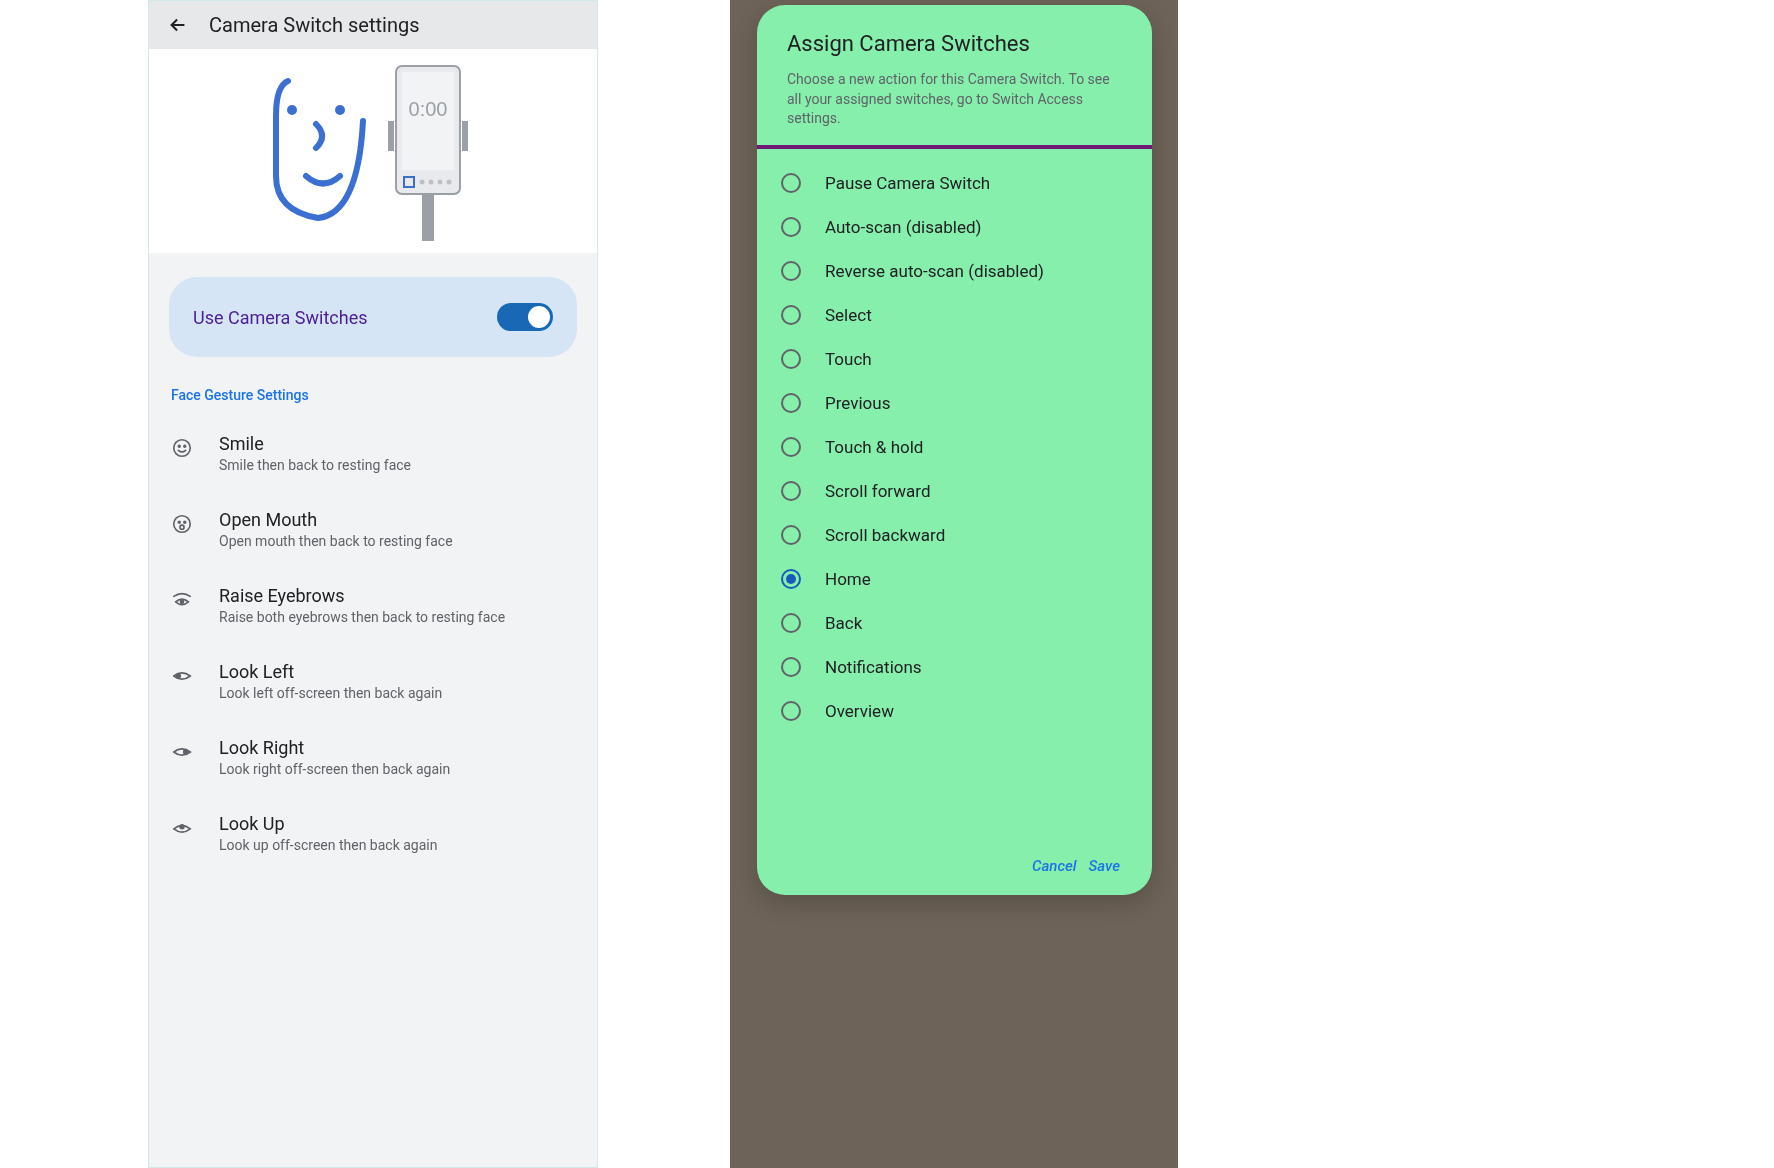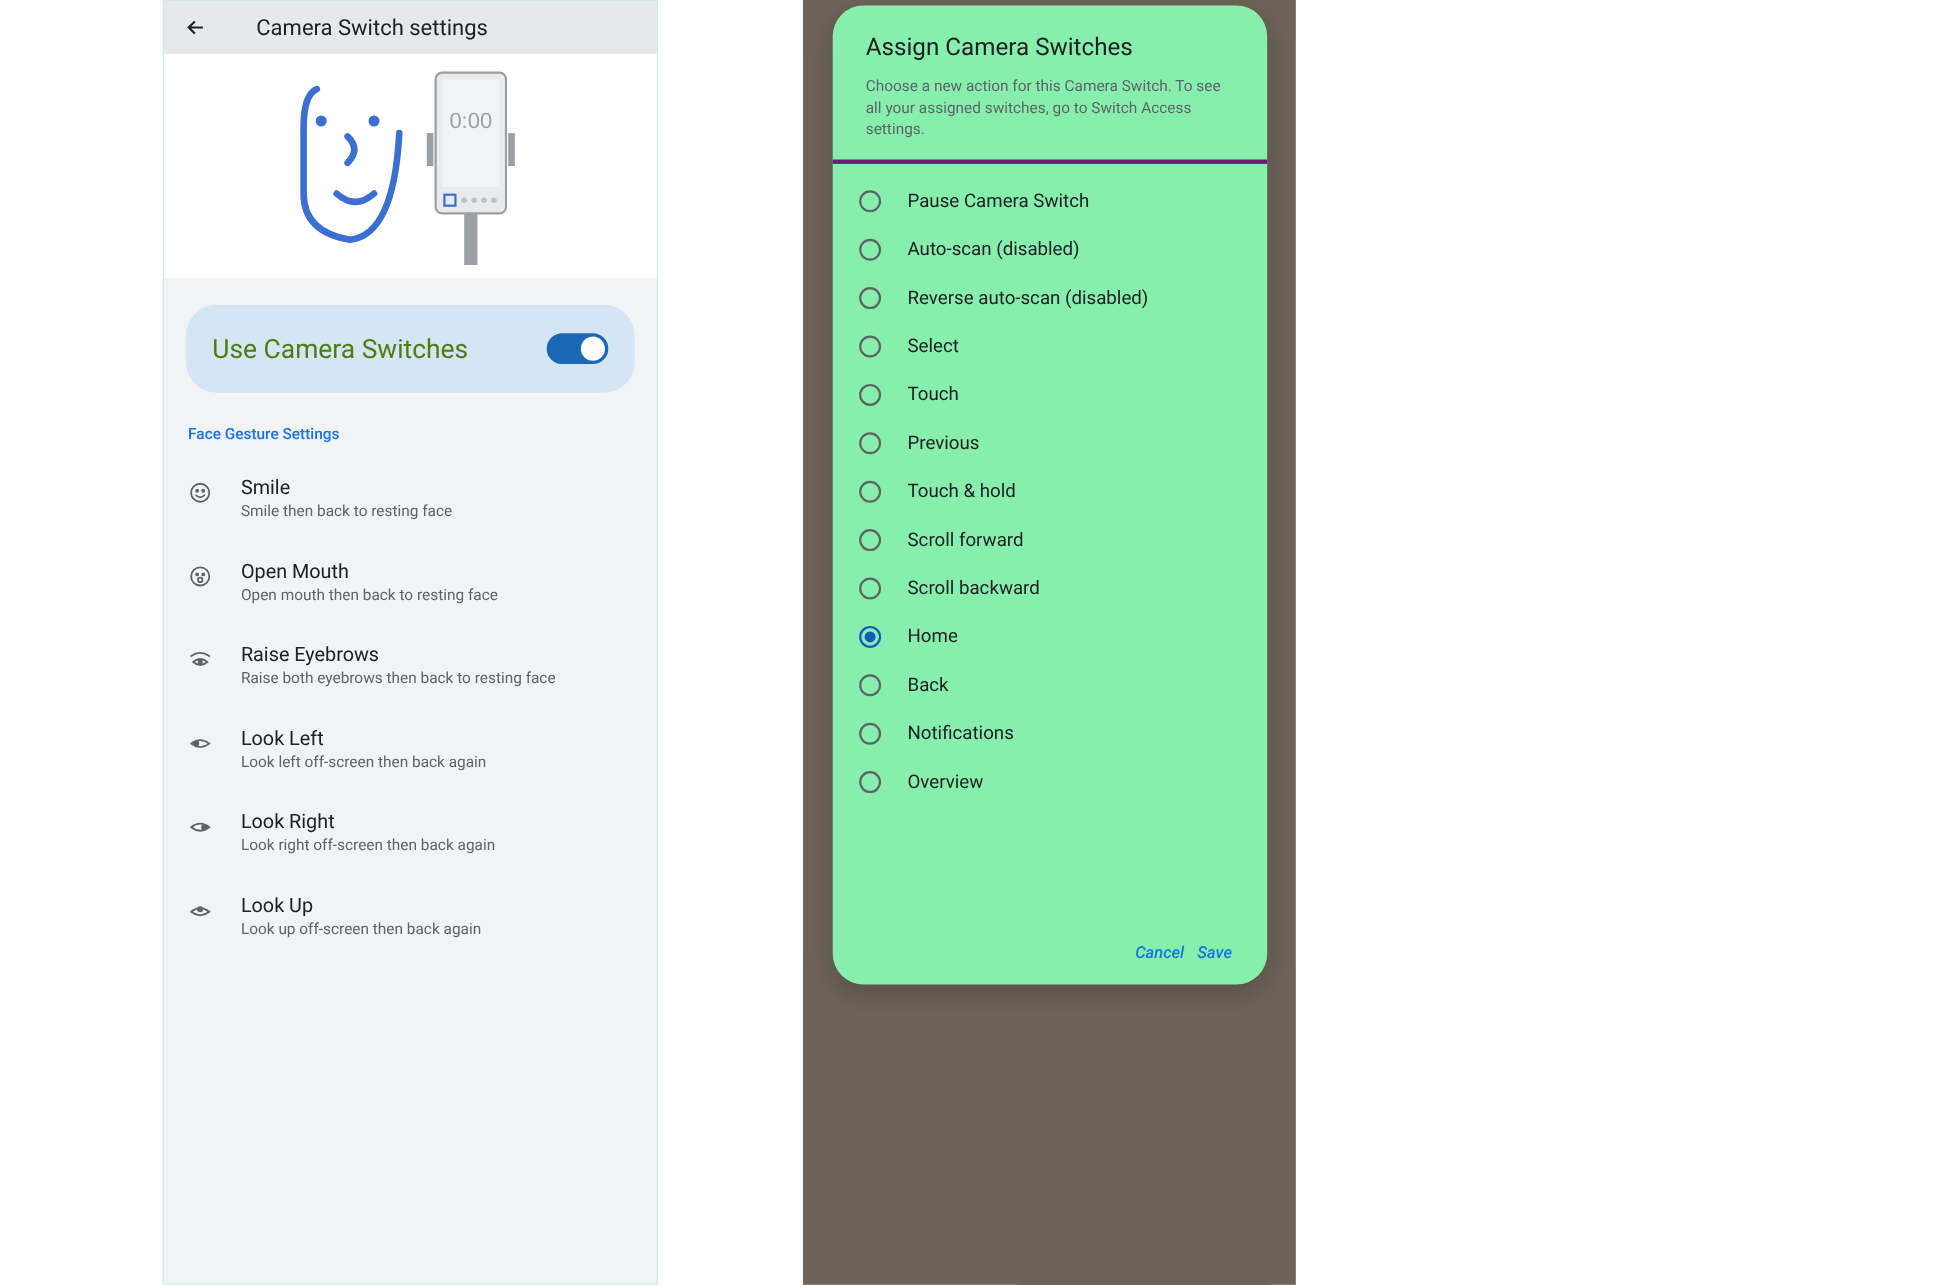--- a/index.html
+++ b/index.html
@@ -19,21 +19,21 @@
       width: 450px;
       height: 1168px;
       background: #f2f3f5;
       border: 1px solid #cfe8ea;
     }
     .left-header {
       height: 48px;
       display: flex;
       align-items: center;
       padding: 0 18px;
-      gap: 44px;
+      gap: 20px;
       background: #e7e8ea;
     }
     .back-arrow {
       width: 22px; height: 22px;
       display: flex; align-items: center; justify-content: center;
     }
     .back-arrow svg { width: 22px; height: 22px; }
     .left-title {
       font-size: 20px;
       color: #202124;
@@ -50,22 +50,22 @@
     .toggle-card {
       margin: 24px 20px;
       background: #d5e5f5;
       border-radius: 28px;
       padding: 26px 24px;
       display: flex;
       align-items: center;
       justify-content: space-between;
     }
     .toggle-label {
-      font-size: 24px;
-      color: #4d7c0f;
+      font-size: 18px;
+      color: #4c1d95;
     }
     .toggle {
       width: 56px; height: 28px;
       background: #1868b5;
       border-radius: 14px;
       position: relative;
     }
     .toggle::after {
       content: "";
       position: absolute;

